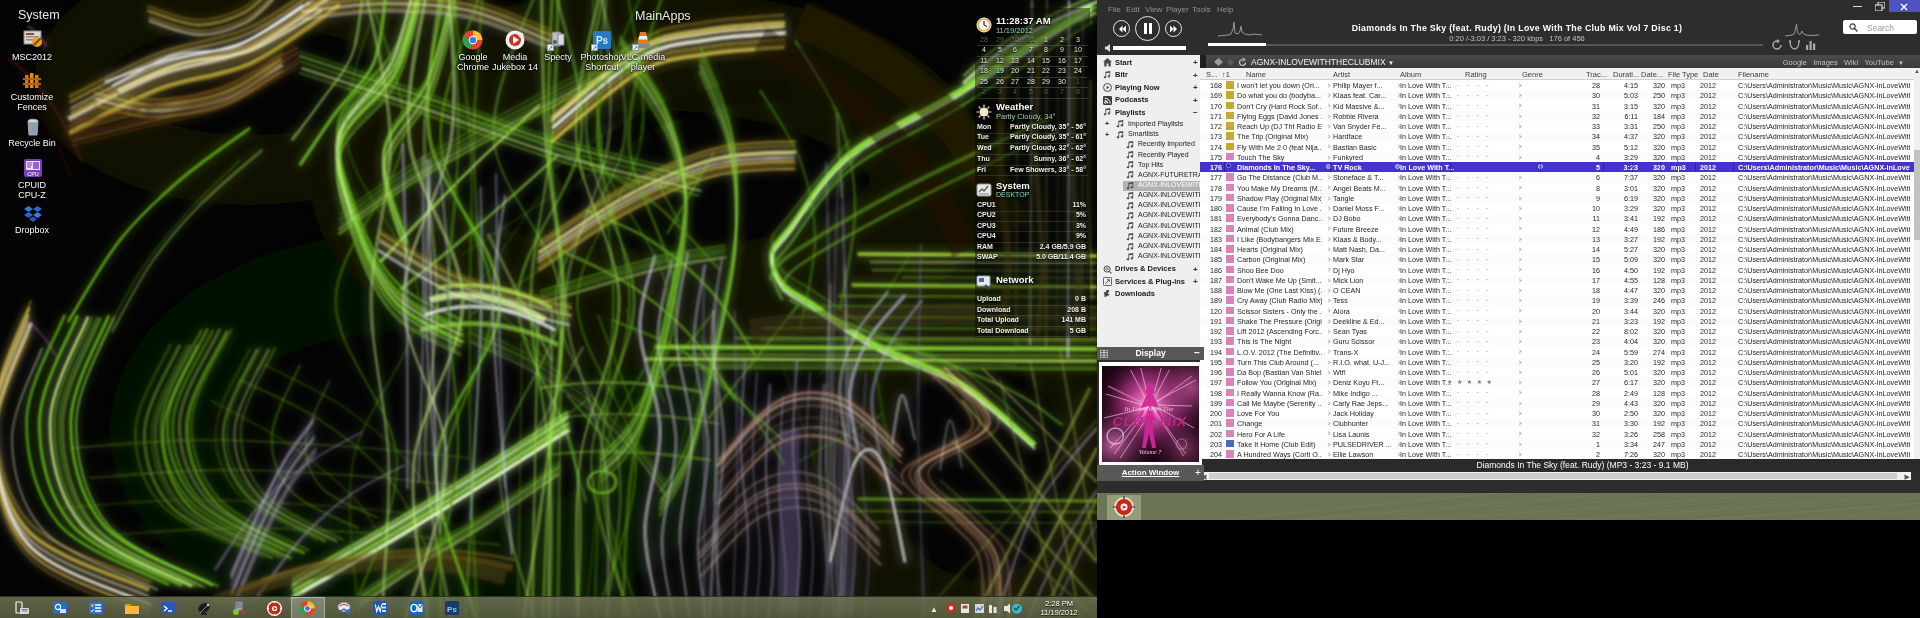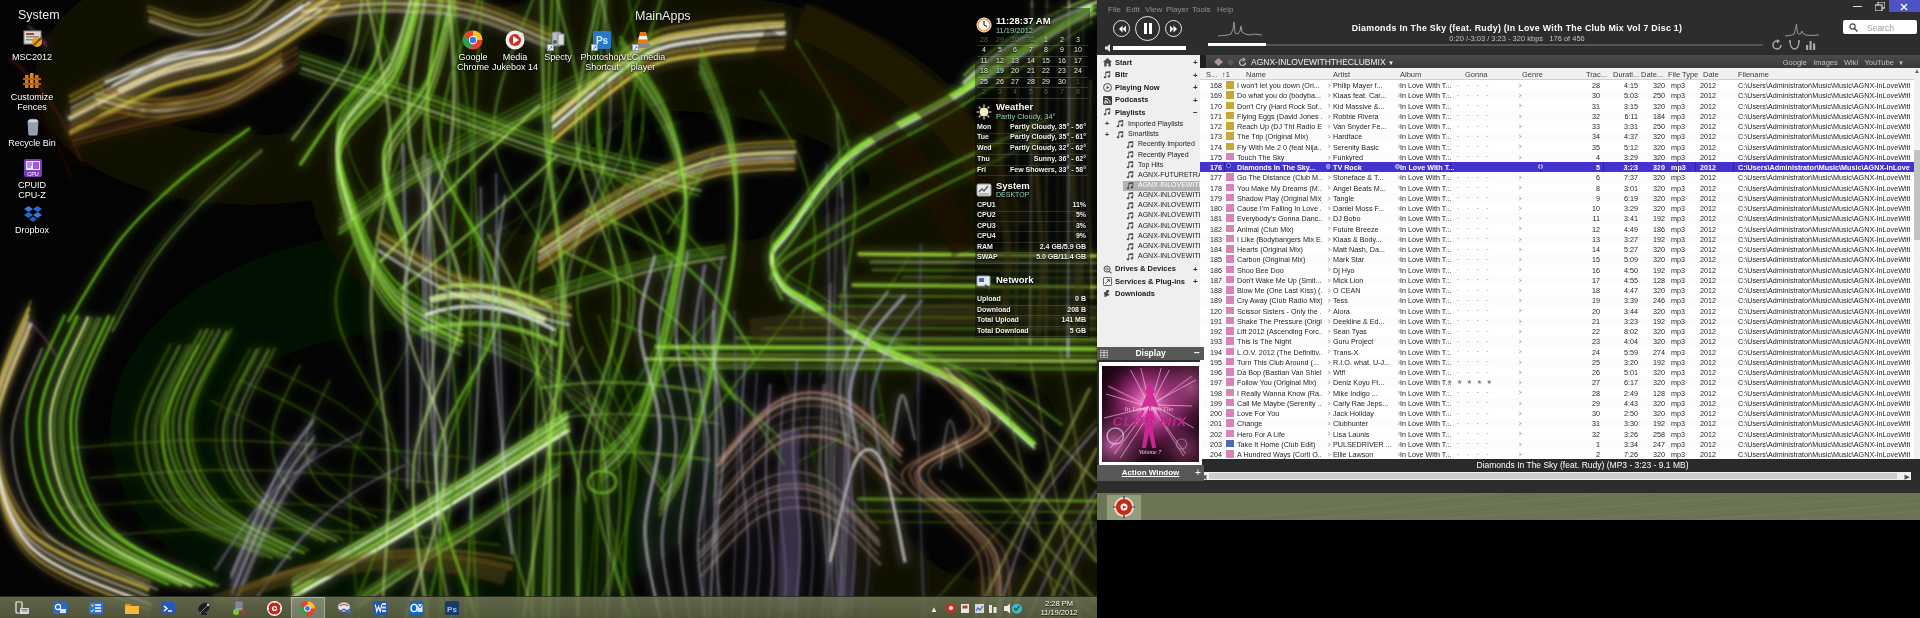--- a/index.html
+++ b/index.html
@@ -1348,21 +1348,21 @@
       </svg>
 <div style="position:absolute;left:51px;top:2px;font-size:8.5px;color:#f0f0f0">AGNX-INLOVEWITHTHECLUBMIX <span style="font-size:6px">▼</span></div>
 <div style="position:absolute;right:16px;top:3px;font-size:7.5px;color:#c0c0c0">Google&nbsp;&nbsp;&nbsp;Images&nbsp;&nbsp;&nbsp;Wiki&nbsp;&nbsp;&nbsp;YouTube&nbsp;&nbsp;<span style="font-size:6px">▼</span></div>
 </div>
 <div id="colhdr">
       <span class="ch" style="left:6px">S...</span>
       <span class="ch" style="left:22px">↑1</span>
       <span class="ch" style="left:46px">Name</span>
       <span class="ch" style="left:133px">Artist</span>
       <span class="ch" style="left:200px">Album</span>
-      <span class="ch" style="left:265px">Gonna</span>
+      <span class="ch" style="left:265px">Rating</span>
       <span class="ch" style="left:322px">Genre</span>
       <span class="ch" style="left:386px">Trac...</span>
       <span class="ch" style="left:413px">Durati...</span>
       <span class="ch" style="left:441px">Date...</span>
       <span class="ch" style="left:468px">File Type</span>
       <span class="ch" style="left:503px">Date</span>
       <span class="ch" style="left:538px">Filename</span>
     </div>
 <div id="list">
 <div class="row" style="top:0.00px">
@@ -1471,21 +1471,21 @@
 <span class="c ft">mp3</span>
 <span class="c date">2012</span>
 <span class="c fn">C:\Users\Administrator\Music\Music\AGNX-InLoveWithT</span>
 
 </div>
 <div class="row" style="top:61.50px">
 <span class="c num">174</span>
 <span class="art" style="background:#c8a832"></span>
 <span class="c name">Fly With Me 2 0 (feat Nija...</span>
         <i class="lar a1"></i>
-<span class="c artist">Serenity Basic</span>
+<span class="c artist">Bastian Basic</span>
         <i class="lar a2"></i>
 <span class="c album">In Love With T...</span>
 <span class="dots">-----</span>
 <i class="lar a3"></i>
 <span class="c trac">35</span>
 <span class="c dur">5:12</span>
 <span class="c bit">320</span>
 <span class="c ft">mp3</span>
 <span class="c date">2012</span>
 <span class="c fn">C:\Users\Administrator\Music\Music\AGNX-InLoveWithT</span>
@@ -1821,21 +1821,21 @@
 <span class="c ft">mp3</span>
 <span class="c date">2012</span>
 <span class="c fn">C:\Users\Administrator\Music\Music\AGNX-InLoveWithT</span>
 
 </div>
 <div class="row" style="top:256.25px">
 <span class="c num">193</span>
 <span class="art" style="background:#d884b8"></span>
 <span class="c name">This Is The Night</span>
         <i class="lar a1"></i>
-<span class="c artist">Guru Project</span>
+<span class="c artist">Guru Scissor</span>
         <i class="lar a2"></i>
 <span class="c album">In Love With T...</span>
 <span class="dots">-----</span>
 <i class="lar a3"></i>
 <span class="c trac">23</span>
 <span class="c dur">4:04</span>
 <span class="c bit">320</span>
 <span class="c ft">mp3</span>
 <span class="c date">2012</span>
 <span class="c fn">C:\Users\Administrator\Music\Music\AGNX-InLoveWithT</span>

